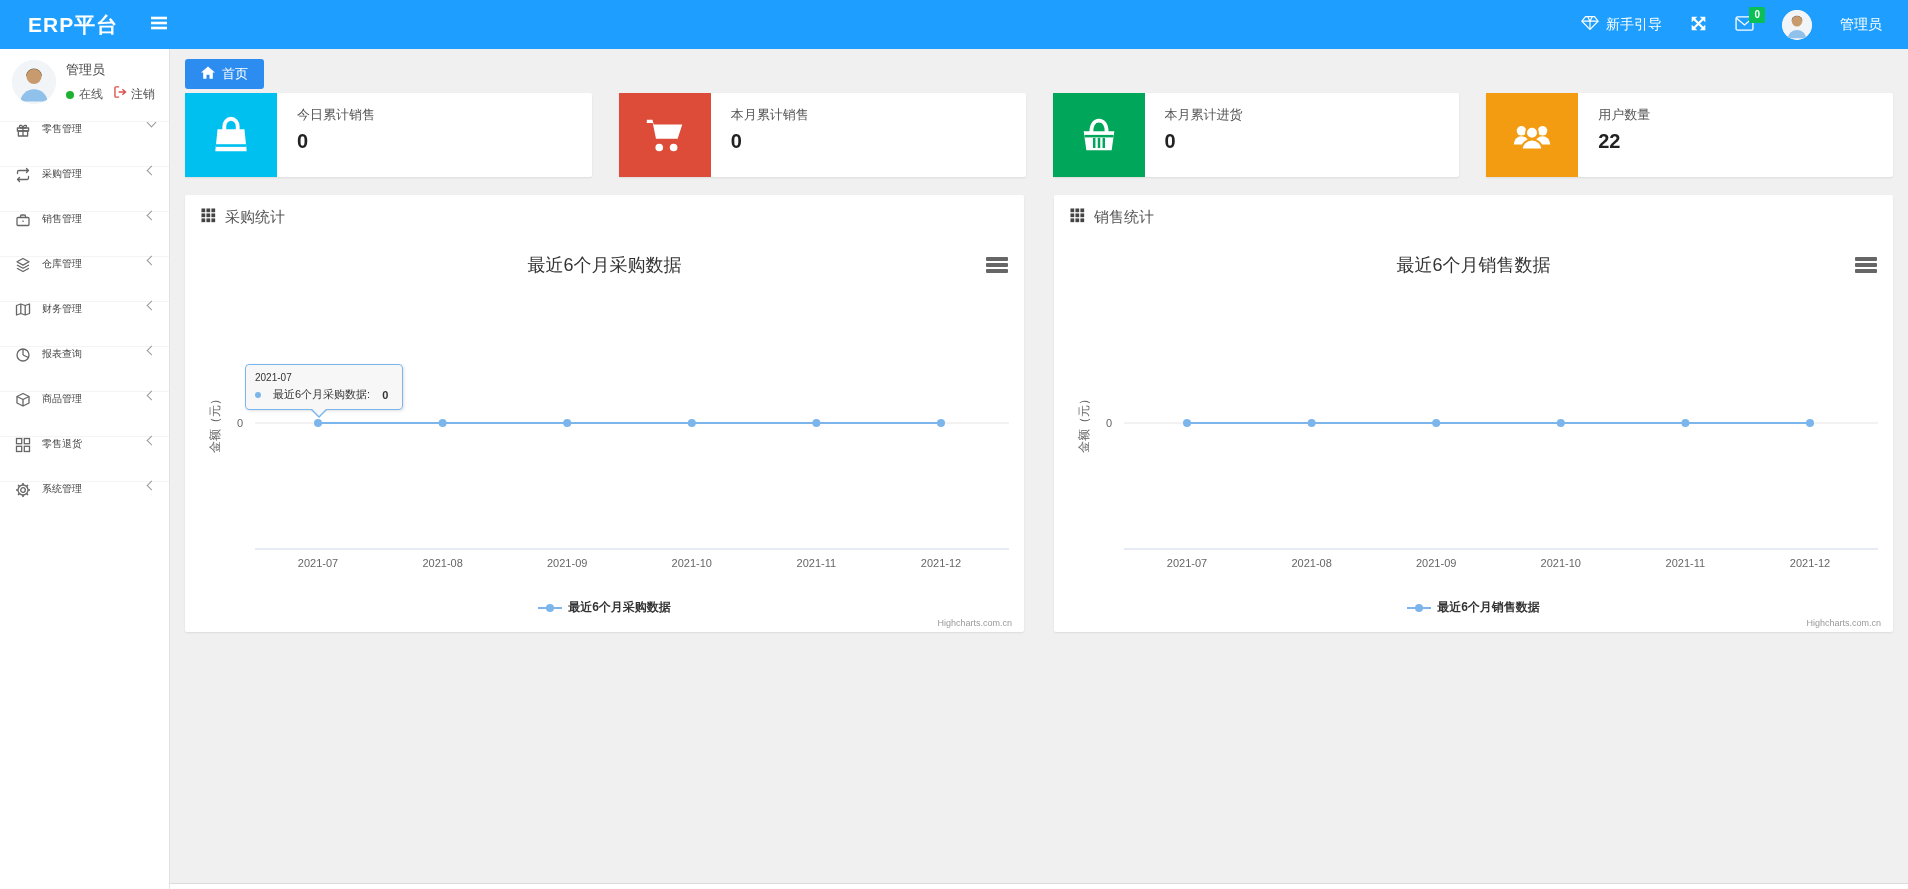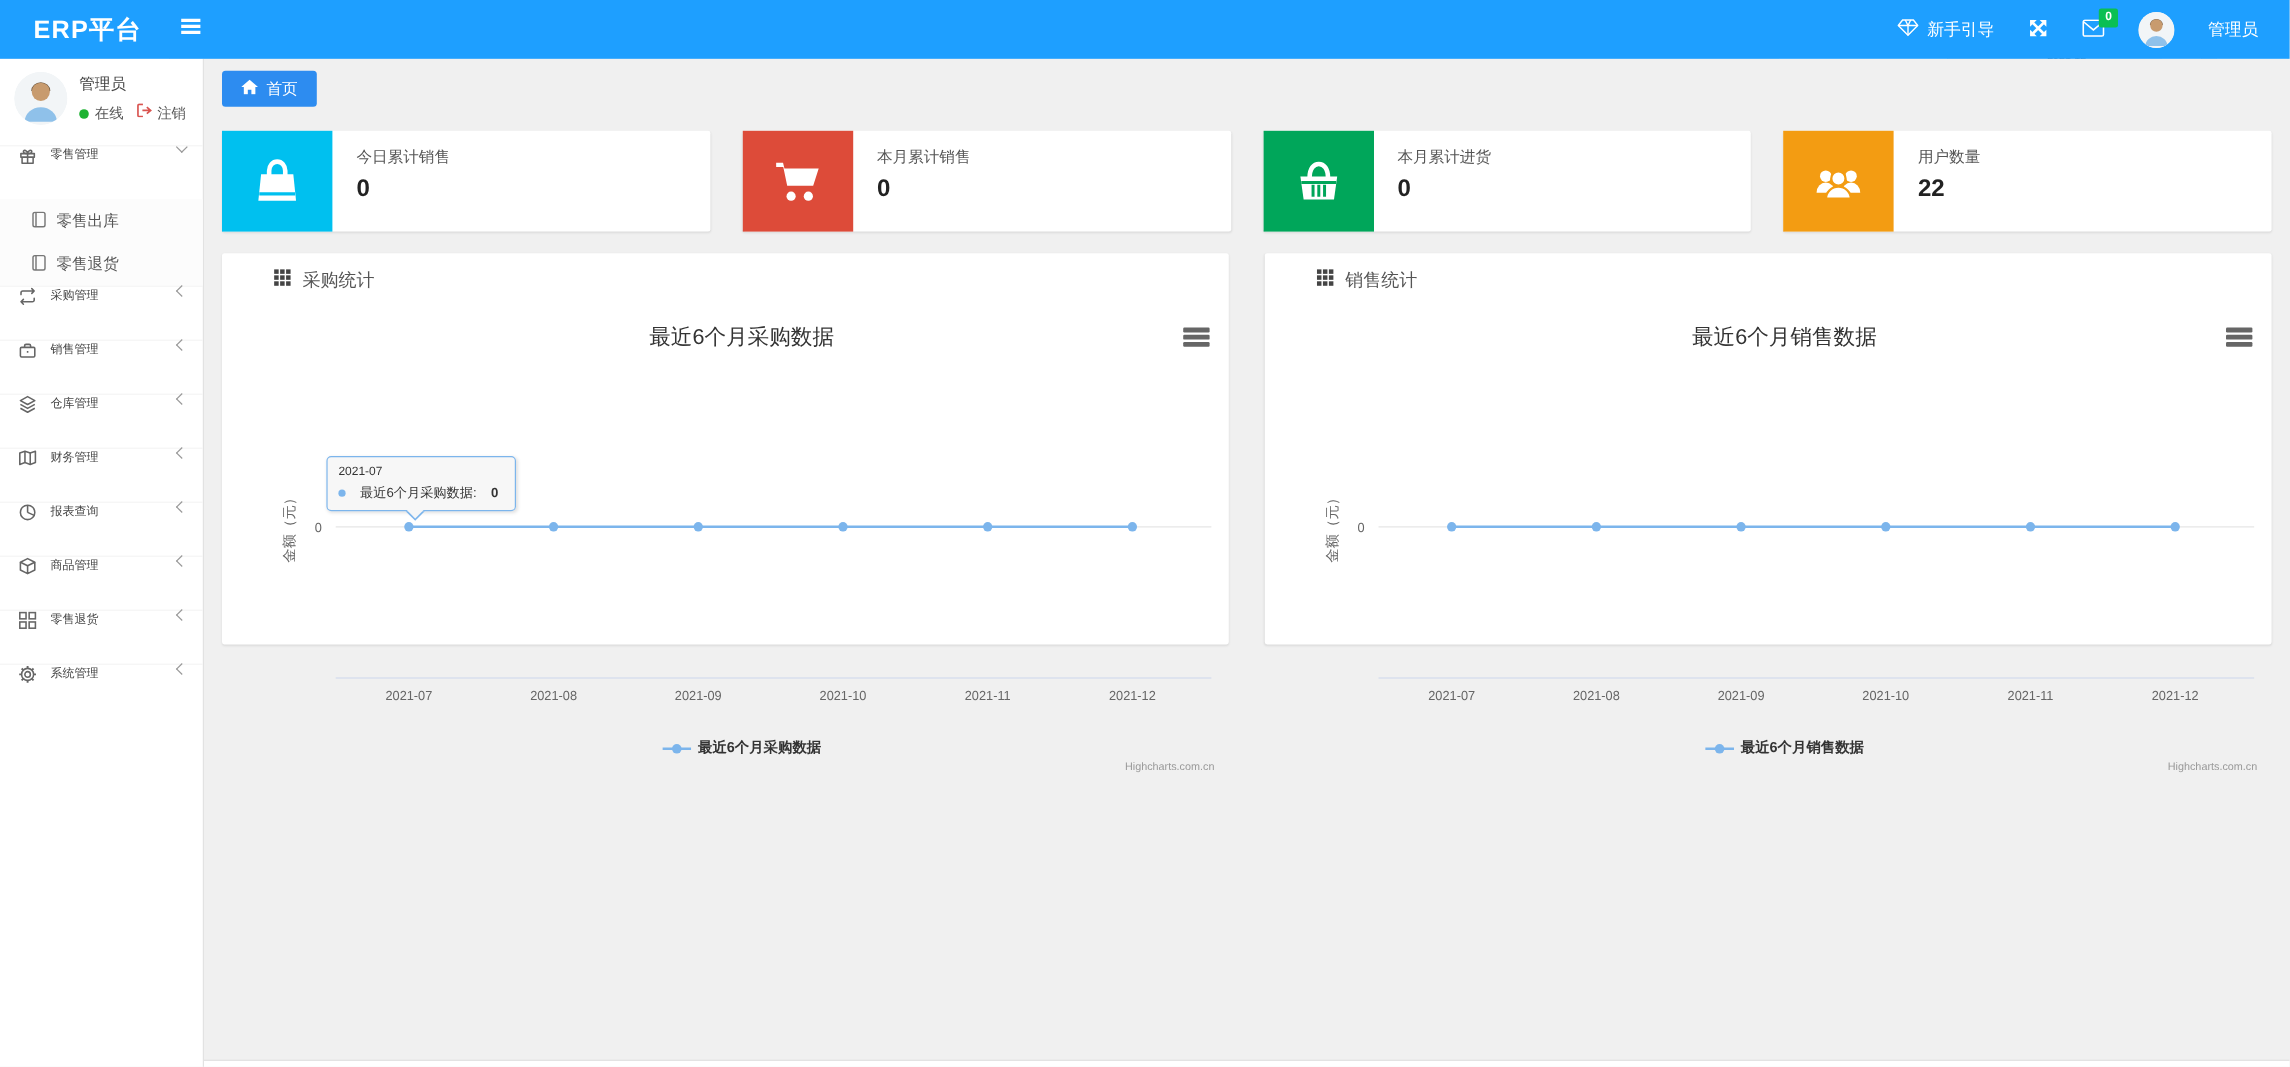--- a/index.html
+++ b/index.html
@@ -43,32 +43,32 @@
   .submenu { background:#fcfcfc; }
   .submenu-item { height:36px; display:flex; align-items:center; gap:8px; padding:0 14px 0 26px;
     font-size:13px; color:#555; cursor:pointer; }
 
   
   .main { position:fixed; left:170px; top:49px; right:0; bottom:0; background:#f0f0f0;
     padding:10px 15px; }
   .tab { display:inline-flex; align-items:center; gap:7px; background:#2d8cf0; color:#fff;
     font-size:13px; height:30px; padding:0 16px; border-radius:3px; cursor:pointer; }
 
-  .cards-row { display:flex; gap:27px; margin-top:20px; }
+  .cards-row { display:flex; gap:27px; margin-top:4px; }
   .card { flex:1; background:#fff; height:84px; display:flex; border-radius:2px;
     box-shadow:0 1px 2px rgba(0,0,0,.09); }
   .card-icon { width:92px; display:flex; align-items:center; justify-content:center; }
   .card-icon svg { width:46px; height:46px; }
   .card-body { padding:13px 0 0 20px; }
   .card-title { font-size:13px; color:#555; }
   .card-value { font-size:20px; font-weight:bold; color:#222; margin-top:6px; }
 
   .panels-row { display:flex; gap:30px; margin-top:18px; }
-  .panel { flex:1; background:#fff; height:326px; border-radius:2px;
-    box-shadow:0 1px 2px rgba(0,0,0,.09);padding-left:27px; }
+  .panel { flex:1; background:#fff; height:437px; border-radius:2px;
+    box-shadow:0 1px 2px rgba(0,0,0,.09); }
   .panel-header { height:44px; display:flex; align-items:center; gap:9px; padding:0 16px;
     font-size:15px; color:#555; }
   .chart-area { position:relative; height:393px; }
   .chart-area svg.chart { position:absolute; left:0; top:0; width:100%; height:340px; }
   .chart-title { position:absolute; top:14px; left:0; right:0; text-align:center;
     font-size:18px; color:#333; }
   .context-btn { position:absolute; top:18px; right:16px; width:22px; cursor:pointer;
     display:flex; flex-direction:column; gap:2.5px; }
   .context-btn i { display:block; height:3.5px; background:#666; border-radius:1px; }
   .legend { position:absolute; left:0; right:0; bottom:16px; display:flex;
@@ -180,40 +180,20 @@
     <div class="menu-item">
       <span class="mi">
         <svg width="16" height="16" viewBox="0 0 16 16" fill="none" stroke="#666" stroke-width="1.3" stroke-linejoin="round">
             <rect x="2.4" y="6" width="11.2" height="3"></rect>
             <rect x="3.4" y="9" width="9.2" height="5"></rect>
             <path d="M8 6 V14 M8 6 C8 3.5 4.5 2.3 4.5 4.4 C4.5 6 6.5 6 8 6 Z M8 6 C8 3.5 11.5 2.3 11.5 4.4 C11.5 6 9.5 6 8 6 Z"></path>
           </svg>
       </span>
       <span>零售管理</span>
       <i class="chev down"></i>
-    </div>
-    <div class="submenu">
-      <div class="submenu-item">
-        <span>
-          <svg width="13" height="14" viewBox="0 0 13 14" fill="none" stroke="#777" stroke-width="1.2">
-              <rect x="1.5" y="1" width="10" height="12" rx="1.5"></rect>
-              <path d="M4 1 V13"></path>
-            </svg>
-        </span>
-        <span>零售出库</span>
-      </div>
-      <div class="submenu-item">
-        <span>
-          <svg width="13" height="14" viewBox="0 0 13 14" fill="none" stroke="#777" stroke-width="1.2">
-              <rect x="1.5" y="1" width="10" height="12" rx="1.5"></rect>
-              <path d="M4 1 V13"></path>
-            </svg>
-        </span>
-        <span>零售退货</span>
-      </div>
     </div>
 
     <div class="menu-item">
       <span class="mi">
         <svg width="16" height="16" viewBox="0 0 16 16" fill="none" stroke="#666" stroke-width="1.3" stroke-linecap="round" stroke-linejoin="round">
             <path d="M2.5 6.5 V5 a1.5 1.5 0 0 1 1.5 -1.5 H13.5 M11.5 1.5 L13.5 3.5 L11.5 5.5"></path>
             <path d="M13.5 9.5 V11 a1.5 1.5 0 0 1 -1.5 1.5 H2.5 M4.5 10.5 L2.5 12.5 L4.5 14.5"></path>
           </svg>
       </span>
       <span>采购管理</span>

